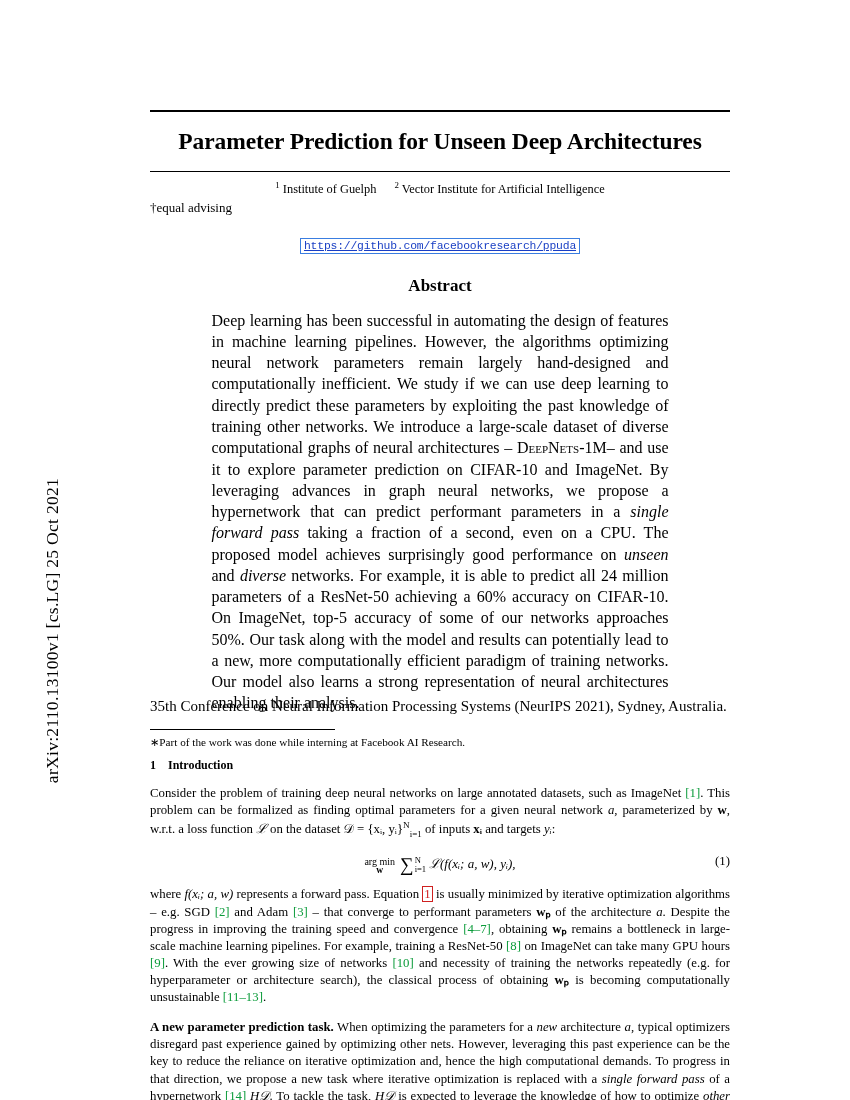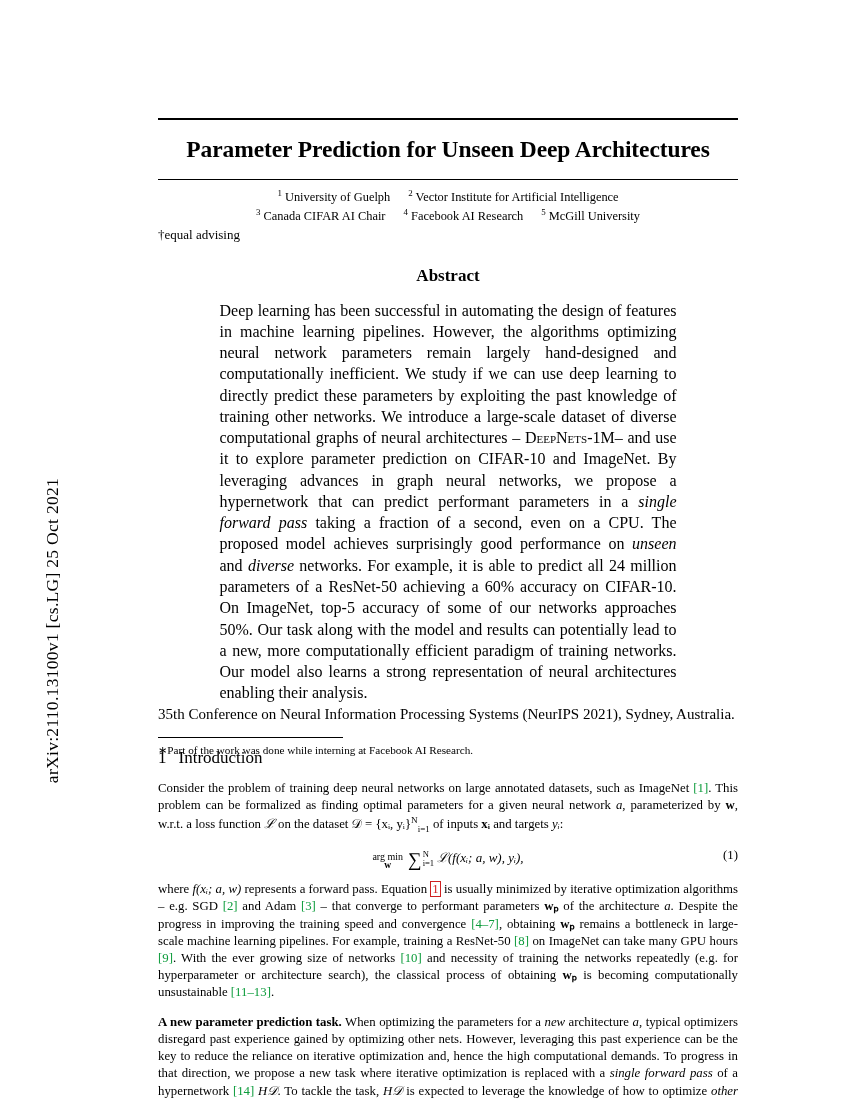--- a/index.html
+++ b/index.html
@@ -28,25 +28,24 @@
     font-family: "Liberation Serif", serif;
     font-size: 17.5px;
     letter-spacing: 0.3px;
     color: #000;
     white-space: nowrap;
   }
 
   
   #page {
     position: absolute;
-    left: 158px;
+    left: 150px;
     top: 0;
     width: 580px;
     height: 805px;
-    margin-top: 8px;
   }
 
   .rule-thick {
     height: 2.4px;
     background: #000;
     margin: 0;
   }
   .rule-thin {
     height: 0.9px;
     background: #000;
@@ -120,22 +119,22 @@
     font-size: 16px;
     line-height: 1.33;
     text-align: justify;
     text-justify: inter-word;
     hyphens: auto;
   }
 
   
   #intro-heading {
     margin-top: 44px;
-    font-size: 17px;
-    font-weight: normal;
+    font-size: 12px;
+    font-weight: bold;
   }
   #intro-heading .num { margin-right: 12px; }
 
   .body-p {
     margin-top: 12px;
     font-size: 12.8px;
     line-height: 1.34;
     text-align: justify;
     hyphens: auto;
   }
@@ -218,28 +217,28 @@
 
   <div id="title-block">
     <div class="rule-thick"></div>
     <h1 id="paper-title">Parameter Prediction for Unseen Deep Architectures</h1>
     <div class="rule-thin"></div>
   </div>
 
 
   <div id="affiliations">
     <div>
-      <span class="aff"><sup>1</sup> <span>University of Guelph</span></span><span class="aff"><sup>2</sup> <span>Vector Institute for Artificial Intelligence</span></span>
-    </div>
-    <div>
-      <span class="aff"><sup>3</sup> <span>Canada CIFAR AI Chair</span></span><span class="aff"><sup>4</sup> <span>Facebook AI Research</span></span><span class="aff"><sup>5</sup> <span>McGill University</span></span>
+      <span class="aff"><sup>1</sup> <span>Institute of Guelph</span></span><span class="aff"><sup>2</sup> <span>Vector Institute for Artificial Intelligence</span></span>
     </div>
     <div id="equal-advising">†equal advising</div>
   </div>
 
+  <div id="url-wrap">
+    <a id="paper-url" href="#">https://github.com/facebookresearch/ppuda</a>
+  </div>
 
   <div id="abstract-heading">Abstract</div>
 
   <div id="abstract-body"><span>Deep learning has been successful in automating the design of features in machine learning pipelines. However, the algorithms optimizing neural network parameters remain largely hand-designed and computationally inefficient. We study if we can use deep learning to directly predict these parameters by exploiting the past knowledge of training other networks. We introduce a large-scale dataset of diverse computational graphs of neural architectures – </span><span class="sc">DeepNets</span><span>-1M– and use it to explore parameter prediction on CIFAR-10 and ImageNet. By leveraging advances in graph neural networks, we propose a hypernetwork that can predict performant parameters in a </span><span class="mi">single forward pass</span><span> taking a fraction of a second, even on a CPU. The proposed model achieves surprisingly good performance on </span><span class="mi">unseen</span><span> and </span><span class="mi">diverse</span><span> networks. For example, it is able to predict all 24 million parameters of a ResNet-50 achieving a 60% accuracy on CIFAR-10. On ImageNet, top-5 accuracy of some of our networks approaches 50%. Our task along with the model and results can potentially lead to a new, more computationally efficient paradigm of training networks. Our model also learns a strong representation of neural architectures enabling their analysis.</span></div>
 
   <div id="intro-heading"><span class="num">1</span><span>Introduction</span></div>
 
   <p class="body-p"><span>Consider the problem of training deep neural networks on large annotated datasets, such as ImageNet </span><span class="cite">[1]</span><span>. This problem can be formalized as finding optimal parameters for a given neural network </span><span class="mi">a</span><span>, parameterized by </span><span class="mb">w</span><span>, w.r.t. a loss function </span><span class="cal">ℒ</span><span> on the dataset </span><span>𝒟 = {xᵢ, yᵢ}</span><sup>N</sup><sub style="font-size:0.7em">i=1</sub><span> of inputs </span><span class="mb">xᵢ</span><span> and targets </span><span class="mi">yᵢ</span><span>:</span></p>
 
   <div class="eqline">

